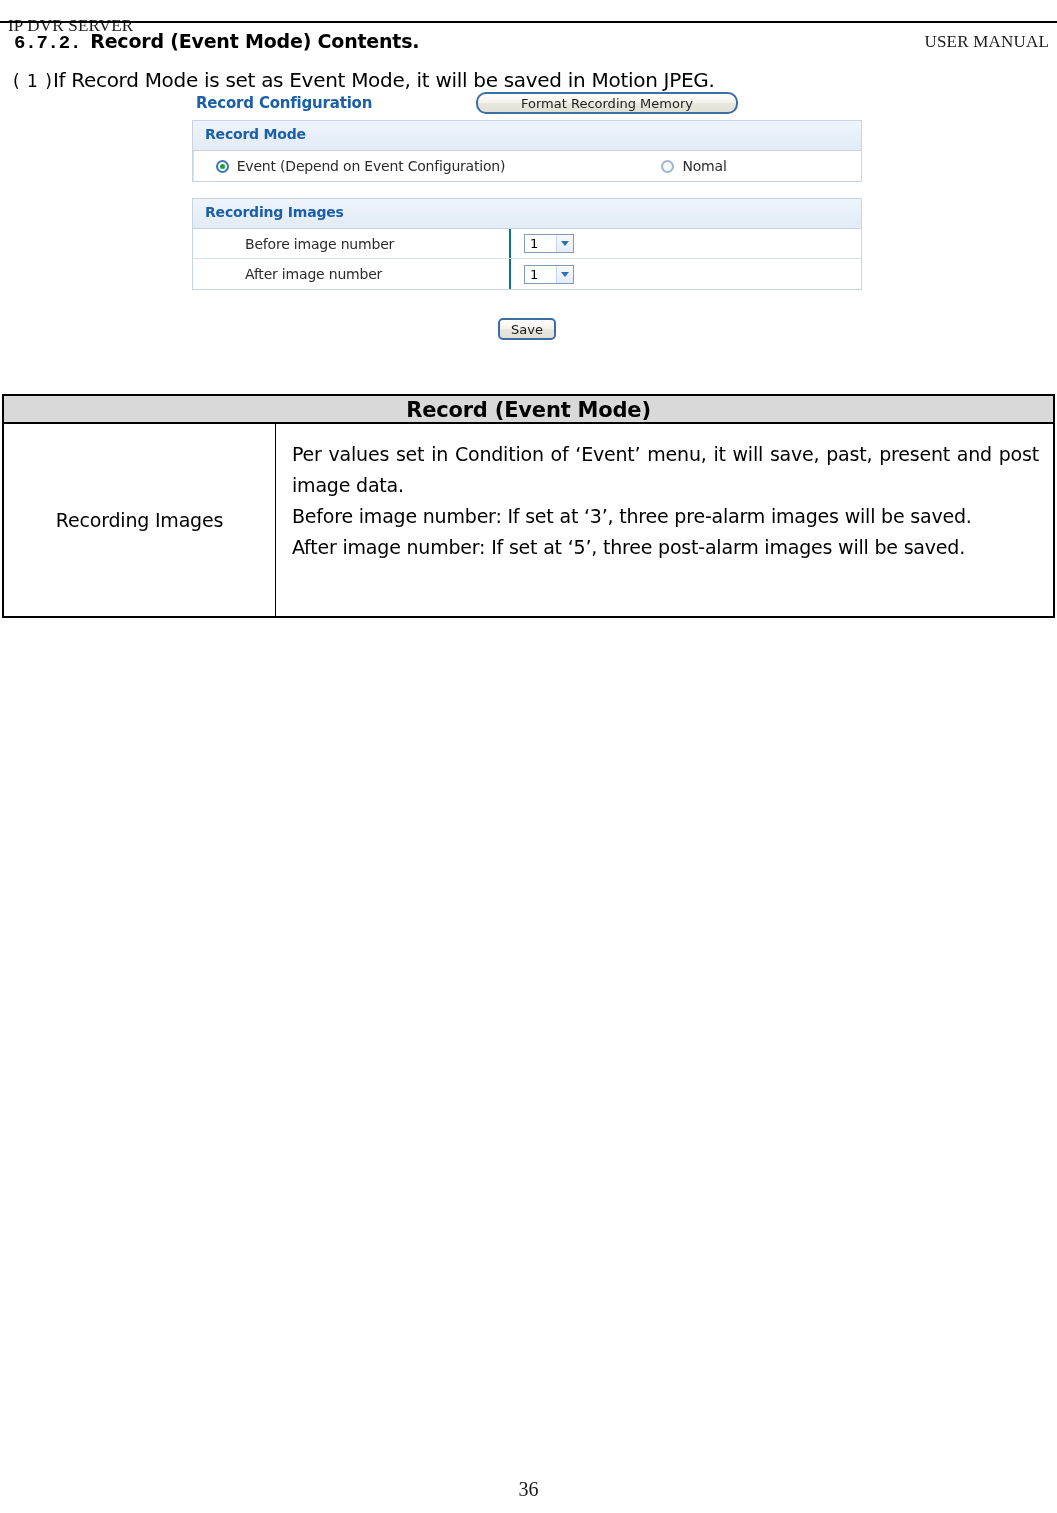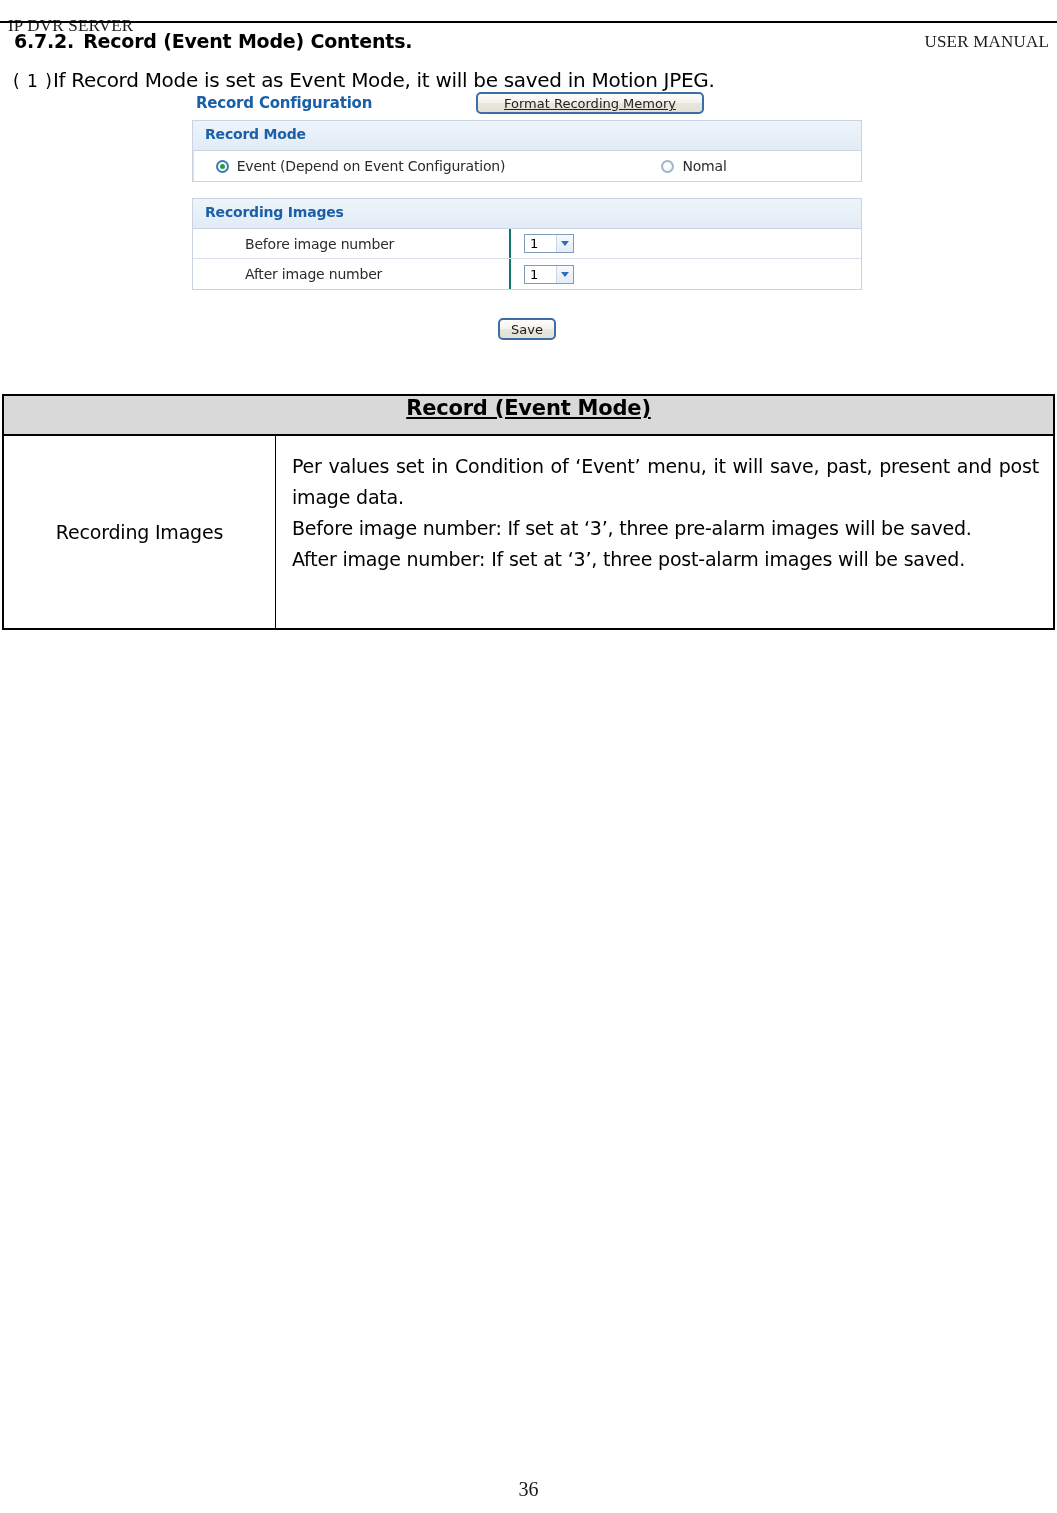--- a/index.html
+++ b/index.html
@@ -58,21 +58,21 @@
   .section-heading {
     position: absolute;
     top: 30px;
     left: 14px;
     font-family: "DejaVu Sans", sans-serif;
     font-weight: bold;
     font-size: 19px;
     letter-spacing: -0.2px;
     white-space: nowrap;
   }
-  .section-heading .num { margin-right: 9px; }
+  .section-heading .num { margin-right: 9px; font-family: Liberation Mono, monospace; }
 
   
   .intro-line {
     position: absolute;
     top: 68px;
     left: 13px;
     font-size: 20px;
     letter-spacing: -0.3px;
     white-space: nowrap;
   }
@@ -101,32 +101,31 @@
     font-size: 15px;
     font-weight: bold;
     color: #1a5fa8;
     letter-spacing: -0.2px;
     white-space: nowrap;
   }
   .btn-format {
     position: absolute;
     left: 284px;
     top: 0px;
-    width: 228px;
+    width: 262px;
     height: 22px;
     line-height: 20px;
     text-align: center;
     font-size: 13px;
     color: #222222;
     background: linear-gradient(to bottom, #fdfdfb 0%, #f4f2ec 48%, #e9e6dd 52%, #e3e0d6 100%);
     border: 2px solid #3a6ea5;
-    border-radius: 5px;
-    box-sizing: border-box;
-    white-space: nowrap;
-    text-decoration: underline;
+    border-radius: 10px;
+    box-sizing: border-box;
+    white-space: nowrap;
   }
 
   .panel {
     width: 670px;
     border: 1px solid #c9d4e0;
     box-sizing: border-box;
     background: #ffffff;
   }
   .panel-head {
     height: 30px;
@@ -262,28 +261,27 @@
   .desc-table {
     position: absolute;
     top: 394px;
     left: 2px;
     width: 1053px;
     border: 2px solid #000000;
     border-collapse: collapse;
     box-sizing: border-box;
   }
   .desc-head {
-    height: 40px;
+    height: 28px;
     background: #d9d9d9;
     border-bottom: 2px solid #000000;
     display: flex;
-    align-items: flex-start;
+    align-items: flex-end;
     justify-content: center;
     box-sizing: border-box;
-    text-decoration: underline;
   }
   .desc-head-text {
     font-size: 21px;
     font-weight: bold;
     letter-spacing: -0.2px;
   }
   .desc-body {
     display: flex;
     min-height: 192px;
   }
@@ -396,18 +394,18 @@
 
 <div class="desc-table">
   <div class="desc-head">
     <span class="desc-head-text">Record (Event Mode)</span>
   </div>
   <div class="desc-body">
     <div class="desc-key">Recording Images</div>
     <div class="desc-val">
       <p>Per values set in Condition of ‘Event’ menu, it will save, past, present and post image data.</p>
       <p>Before image number: If set at ‘3’, three pre-alarm images will be saved.</p>
-      <p>After image number: If set at ‘3’, three post-alarm images will be saved.</p>
+      <p>After image number: If set at ‘5’, three post-alarm images will be saved.</p>
     </div>
   </div>
 </div>
 
 <div class="page-number">36</div>
 
 </body></html>

